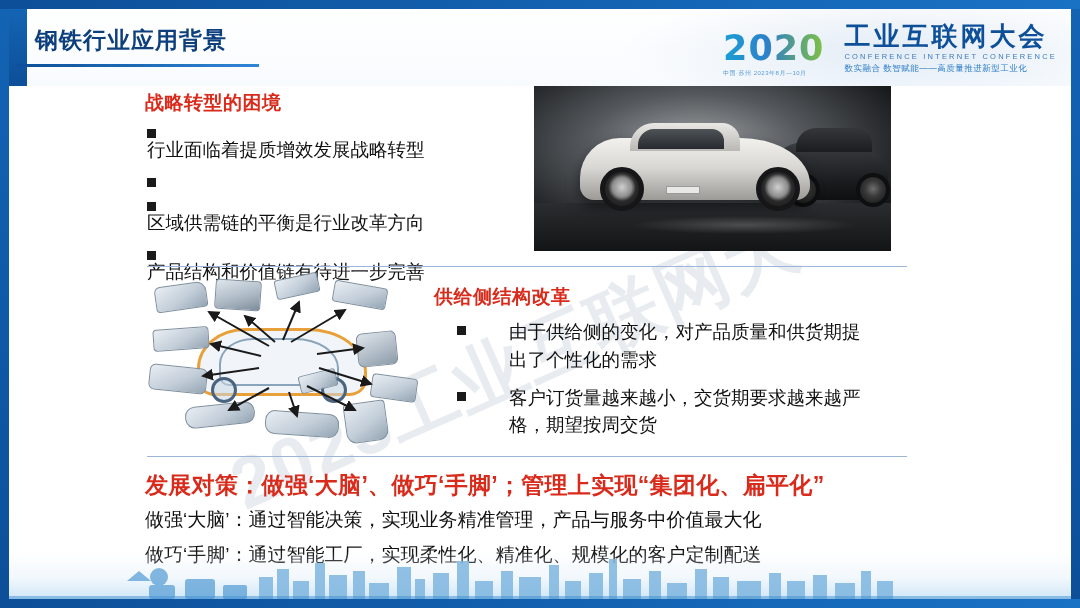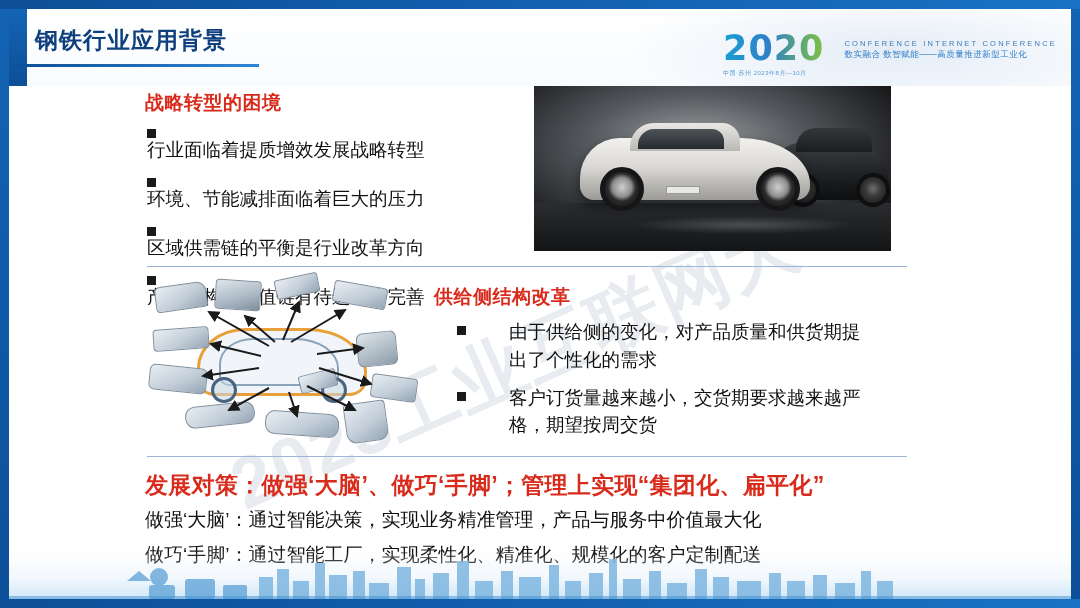--- a/index.html
+++ b/index.html
@@ -294,39 +294,39 @@
     <div class="slide-title">钢铁行业应用背景</div>
     <div class="title-underline"></div>
 
     <div class="conf-logo">
       <div style="position:relative;">
         <div class="logo-year">2020</div>
         <div class="logo-year-sub">中国·苏州  2023年8月—10月</div>
       </div>
       <div class="logo-divider"></div>
       <div class="logo-right">
+        <div class="logo-cn">工业互联网大会</div>
         <div class="logo-en">CONFERENCE INTERNET CONFERENCE</div>
         <div class="logo-tag">数实融合  数智赋能——高质量推进新型工业化</div>
       </div>
     </div>
   </div>
 
   <div class="body-area">
 
     <div class="watermark">2023工业互联网大</div>
 
     <div class="sec1-head">战略转型的困境</div>
     <div class="bullets1">
       <div class="bline">
         <span class="bsq"></span>
         <span class="btext">行业面临着提质增效发展战略转型</span>
       </div>
       <div class="bline">
         <span class="bsq"></span>
-        <span class="btext">环境、节能减排面临着巨大的压力</span>
       </div>
       <div class="bline">
         <span class="bsq"></span>
         <span class="btext">区域供需链的平衡是行业改革方向</span>
       </div>
       <div class="bline">
         <span class="bsq"></span>
         <span class="btext">产品结构和价值链有待进一步完善</span>
       </div>
     </div>

